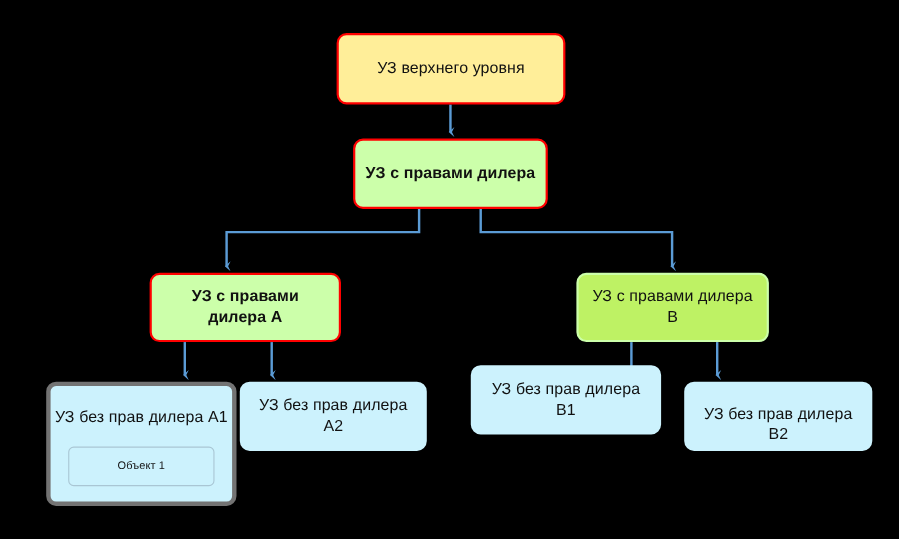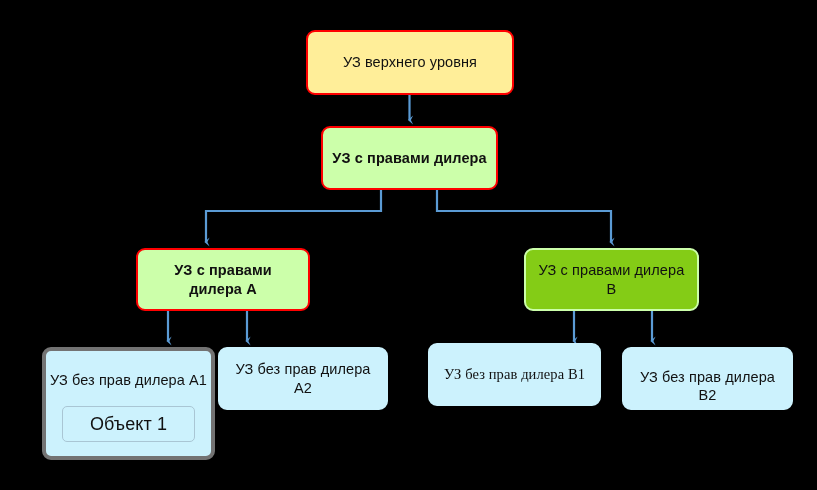--- a/index.html
+++ b/index.html
@@ -39,21 +39,21 @@
   .node-top {
     background: #FFEE99;
     border: 2px solid #FF0000;
   }
   .node-green {
     background: #CCFFAA;
     border: 2px solid #FF0000;
     font-weight: bold;
   }
   .node-green-plain {
-    background: #84cc16;
+    background: #bef264;
     border: 2px solid #CCFFAA;
   }
   .node-blue {
     background: #CCF2FD;
     border: 4px solid #737373;
     margin-left: 20px;
   }
   .node-blue-plain {
     background: #CCF2FD;
     border: 2px solid #CCF2FD;
@@ -77,21 +77,21 @@
     right: 16px;
     bottom: 14px;
     height: 36px;
     box-sizing: border-box;
     background: #CCF2FD;
     border: 1px solid #A9C6D4;
     border-radius: 5px;
     display: flex;
     align-items: center;
     justify-content: center;
-    font-size: 18px;
+    font-size: 10px;
     color: #111111;
   }
   svg.links {
     position: absolute;
     left: 0;
     top: 0;
     width: 817px;
     height: 490px;
     pointer-events: none;
   }
@@ -136,21 +136,21 @@
 
   <div class="node node-blue node-stack" style="left:22px; top:347px; width:173px; height:113px;">
     <span class="stack-title">УЗ без прав дилера А1</span>
     <span class="sub-node">Объект 1</span>
   </div>
 
   <div class="node node-blue-plain" style="left:218px; top:347px; width:170px; height:63px;">
     <span>УЗ без прав дилера А2</span>
   </div>
 
-  <div class="node node-blue-plain" style="left:428px; top:343px; width:173px; height:63px;font-family:Liberation Serif, serif;">
+  <div class="node node-blue-plain" style="left:428px; top:332px; width:173px; height:63px;">
     <span>УЗ без прав дилера В1</span>
   </div>
 
   <div class="node node-blue-plain" style="left:622px; top:347px; width:171px; height:63px;align-items:flex-end;">
     <span>УЗ без прав дилера В2</span>
   </div>
 
 </div>
 
 </body></html>

